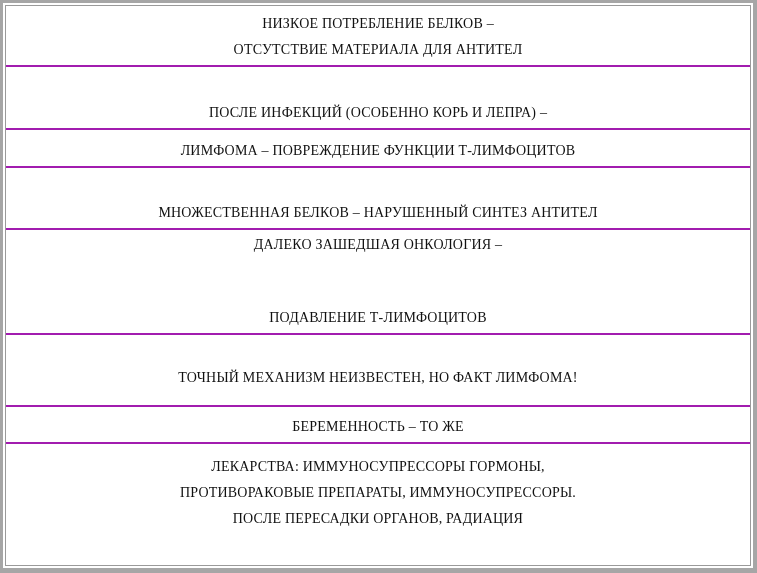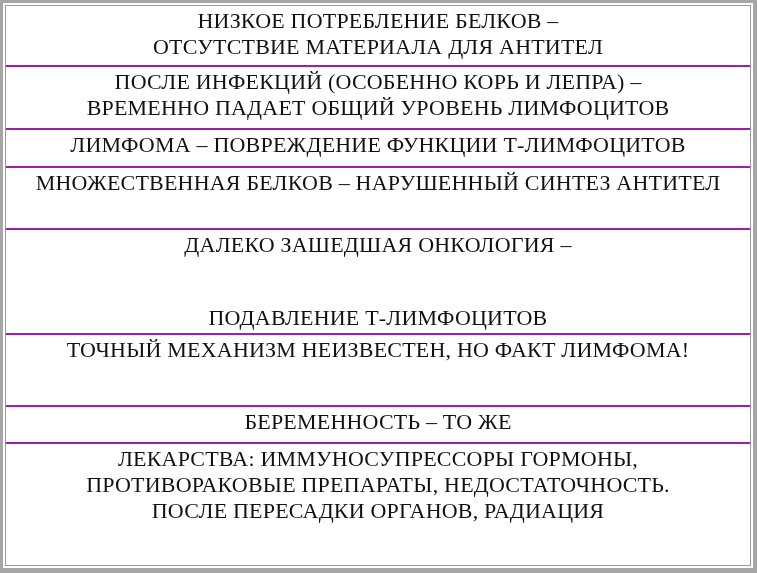--- a/index.html
+++ b/index.html
@@ -25,26 +25,26 @@
     border: 1px solid #9a9a9a;
     background: #ffffff;
     display: flex;
     flex-direction: column;
   }
   .row {
     box-sizing: border-box;
     flex: 0 0 auto;
     display: flex;
     flex-direction: column;
-    justify-content: flex-start;
+    justify-content: flex-end;
     align-items: center;
     text-align: center;
     padding: 2px 8px;
     color: #111111;
-    font-size: 22px;
+    font-size: 14px;
     line-height: 26px;
     letter-spacing: 0.2px;
   }
   .row + .row {
     border-top: 2px solid #a21caf;
   }
   .row .line {
     white-space: nowrap;
   }
   
@@ -64,21 +64,20 @@
 <div class="frame">
   <div class="table">
 
     <div class="row r1">
       <div class="line">НИЗКОЕ ПОТРЕБЛЕНИЕ БЕЛКОВ –</div>
       <div class="line">ОТСУТСТВИЕ МАТЕРИАЛА ДЛЯ АНТИТЕЛ</div>
     </div>
 
     <div class="row r2">
       <div class="line">ПОСЛЕ ИНФЕКЦИЙ (ОСОБЕННО КОРЬ И ЛЕПРА) –</div>
-      <div class="line">ВРЕМЕННО ПАДАЕТ ОБЩИЙ УРОВЕНЬ ЛИМФОЦИТОВ</div>
     </div>
 
     <div class="row r3">
       <div class="line">ЛИМФОМА – ПОВРЕЖДЕНИЕ ФУНКЦИИ Т-ЛИМФОЦИТОВ</div>
     </div>
 
     <div class="row r4">
       <div class="line">МНОЖЕСТВЕННАЯ БЕЛКОВ – НАРУШЕННЫЙ СИНТЕЗ АНТИТЕЛ</div>
     </div>
 
@@ -91,18 +90,18 @@
       <div class="line">ТОЧНЫЙ МЕХАНИЗМ НЕИЗВЕСТЕН, НО ФАКТ ЛИМФОМА!</div>
     </div>
 
 
     <div class="row r8">
       <div class="line">БЕРЕМЕННОСТЬ – ТО ЖЕ</div>
     </div>
 
     <div class="row r9">
       <div class="line">ЛЕКАРСТВА: ИММУНОСУПРЕССОРЫ ГОРМОНЫ,</div>
-      <div class="line">ПРОТИВОРАКОВЫЕ ПРЕПАРАТЫ, НЕДОСТАТОЧНОСТЬ.</div>
+      <div class="line">ПРОТИВОРАКОВЫЕ ПРЕПАРАТЫ, ИММУНОСУПРЕССОРЫ.</div>
       <div class="line">ПОСЛЕ ПЕРЕСАДКИ ОРГАНОВ, РАДИАЦИЯ</div>
     </div>
 
   </div>
 </div>
 
 </body></html>

